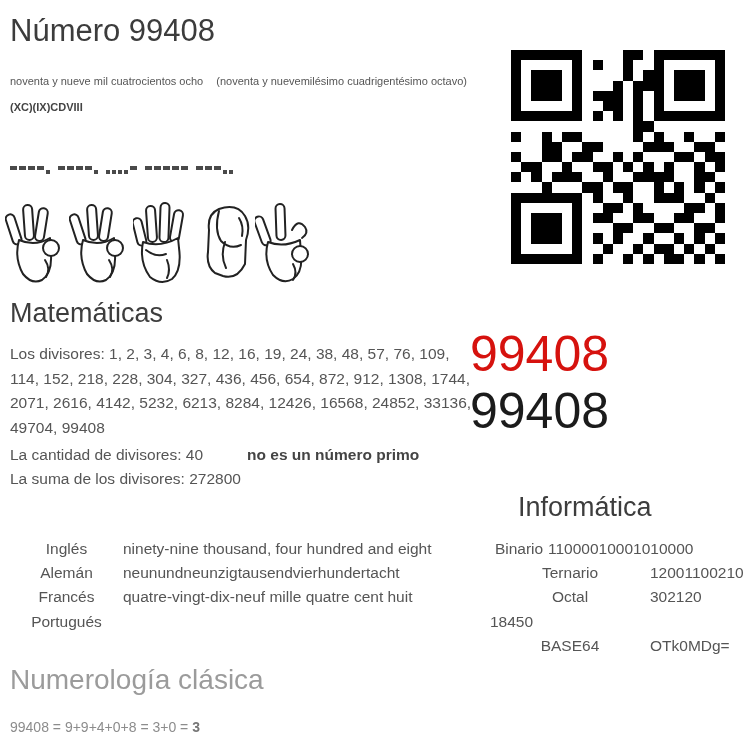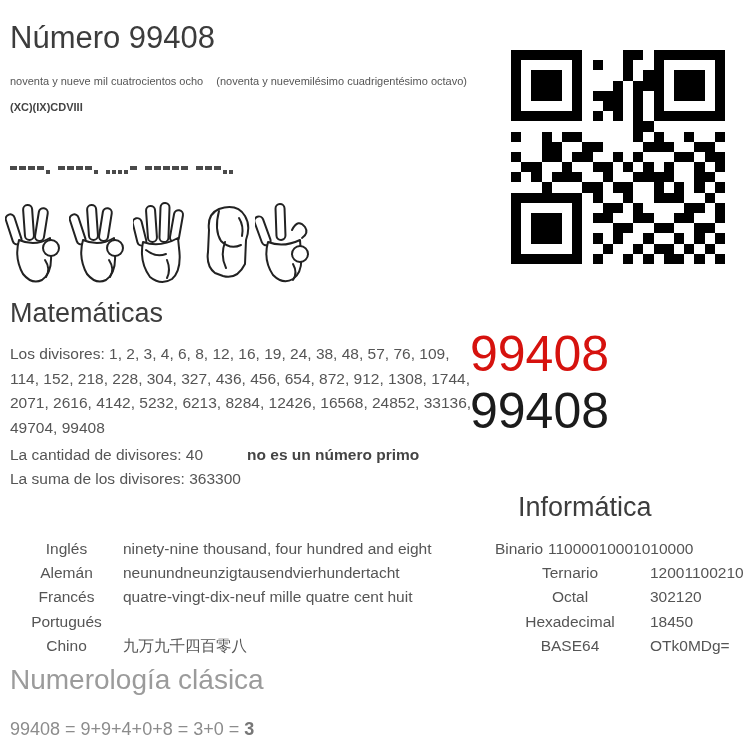--- a/index.html
+++ b/index.html
@@ -24,29 +24,29 @@
   .body-text{font-size:15.5px;line-height:24.5px;color:#555;}
   .divisors{width:468px;}
   .prime-note{font-weight:700;color:#444;margin-left:44px;}
   .bignum{width:280px;font-size:50px;line-height:1;font-weight:400;}
   .bignum.red{color:#d6120e;}
   .bignum.black{color:#1b1b1b;}
   .lang-row,.info-row{display:flex;font-size:15.5px;line-height:24.2px;color:#555;text-align:center;}
   .lang-row .lbl{width:113px;flex:none;}
   .info-row .lbl{width:160px;flex:none;}
   .info-row.tight .lbl{width:58px;}
-  .equation{font-size:18px;color:#8c8c8c;}
+  .equation{font-size:14px;color:#8c8c8c;}
   .equation b{color:#777;}
 </style>
 </head>
 <body>
 
 <div class="page">
 
-  <h1 class="abs title" style="left:10px;top:20px;">Número 99408</h1>
+  <h1 class="abs title" style="left:10px;top:13px;">Número 99408</h1>
 
   <div class="abs intro" style="left:10px;top:68px;">
     <span>noventa y nueve mil cuatrocientos ocho</span><span class="gap"></span>
     <span>(noventa y nuevemilésimo cuadrigentésimo octavo)</span><span class="gap"></span>
     <b>(XC)(IX)CDVIII</b>
   </div>
 
   <div class="abs morse-row" style="left:10px;top:160px;">
       <span class="dash"></span>
       <span class="dash"></span>
@@ -591,63 +591,58 @@
     </div>
 
   <h2 class="abs sec" style="left:10px;top:298px;">Matemáticas</h2>
 
   <div class="abs body-text divisors" style="left:10px;top:342px;">Los divisores: 1, 2, 3, 4, 6, 8, 12, 16, 19, 24, 38, 48, 57, 76, 109, 114, 152, 218, 228, 304, 327, 436, 456, 654, 872, 912, 1308, 1744, 2071, 2616, 4142, 5232, 6213, 8284, 12426, 16568, 24852, 33136, 49704, 99408</div>
 
   <div class="abs body-text" style="left:10px;top:443px;">
     <span>La cantidad de divisores: 40</span><span class="prime-note">no es un número primo</span>
   </div>
 
-  <div class="abs body-text" style="left:10px;top:467px;">La suma de los divisores: 363300</div>
+  <div class="abs body-text" style="left:10px;top:467px;">La suma de los divisores: 272800</div>
 
   <div class="abs bignum red" style="left:470px;top:329px;">99408</div>
   <div class="abs bignum black" style="left:470px;top:386px;">99408</div>
 
   <div class="abs" style="left:10px;top:537px;">
       <div class="lang-row">
         <span class="lbl">Inglés</span>
         <span class="val">ninety-nine thousand, four hundred and eight</span>
       </div>
       <div class="lang-row">
         <span class="lbl">Alemán</span>
         <span class="val">neunundneunzigtausendvierhundertacht</span>
       </div>
       <div class="lang-row">
         <span class="lbl">Francés</span>
         <span class="val">quatre-vingt-dix-neuf mille quatre cent huit</span>
       </div>
       <div class="lang-row">
         <span class="lbl">Portugués</span>
-      </div>
-      <div class="lang-row">
-        <span class="lbl">Chino</span>
-        <span class="val">九万九千四百零八</span>
       </div>
     </div>
 
   <h2 class="abs sec" style="left:490px;top:492px;margin-left:28px;">Informática</h2>
   <div class="abs" style="left:490px;top:537px;">
       <div class="info-row tight">
         <span class="lbl">Binario</span>
         <span class="val">11000010001010000</span>
       </div>
       <div class="info-row">
         <span class="lbl">Ternario</span>
         <span class="val">12001100210</span>
       </div>
       <div class="info-row">
         <span class="lbl">Octal</span>
         <span class="val">302120</span>
       </div>
       <div class="info-row">
-        <span class="lbl">Hexadecimal</span>
         <span class="val">18450</span>
       </div>
       <div class="info-row">
         <span class="lbl">BASE64</span>
         <span class="val">OTk0MDg=</span>
       </div>
     </div>
 
   <h2 class="abs sec muted" style="left:10px;top:664px;">Numerología clásica</h2>
 

